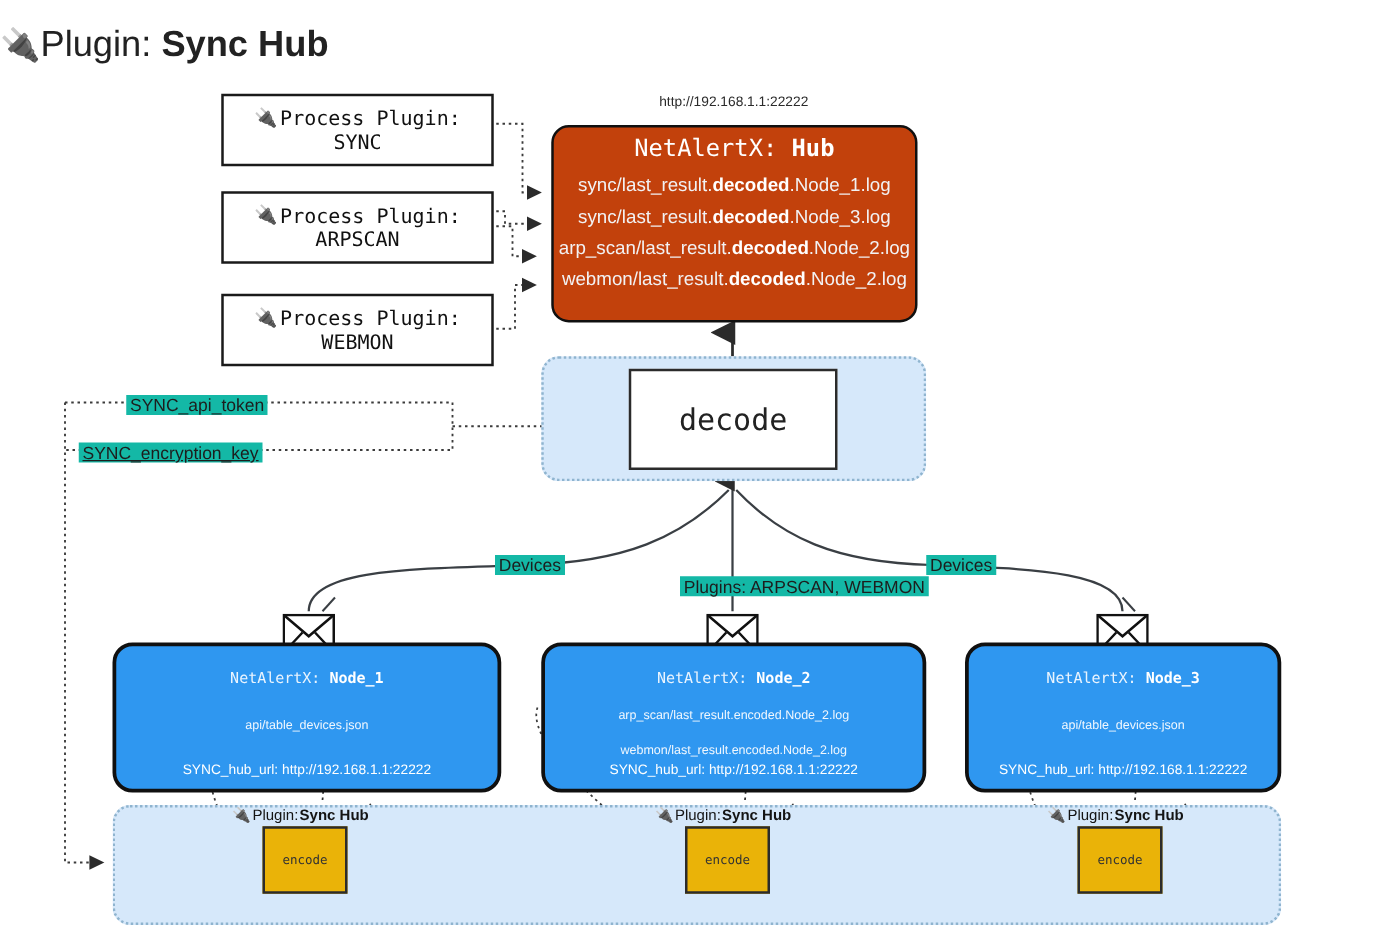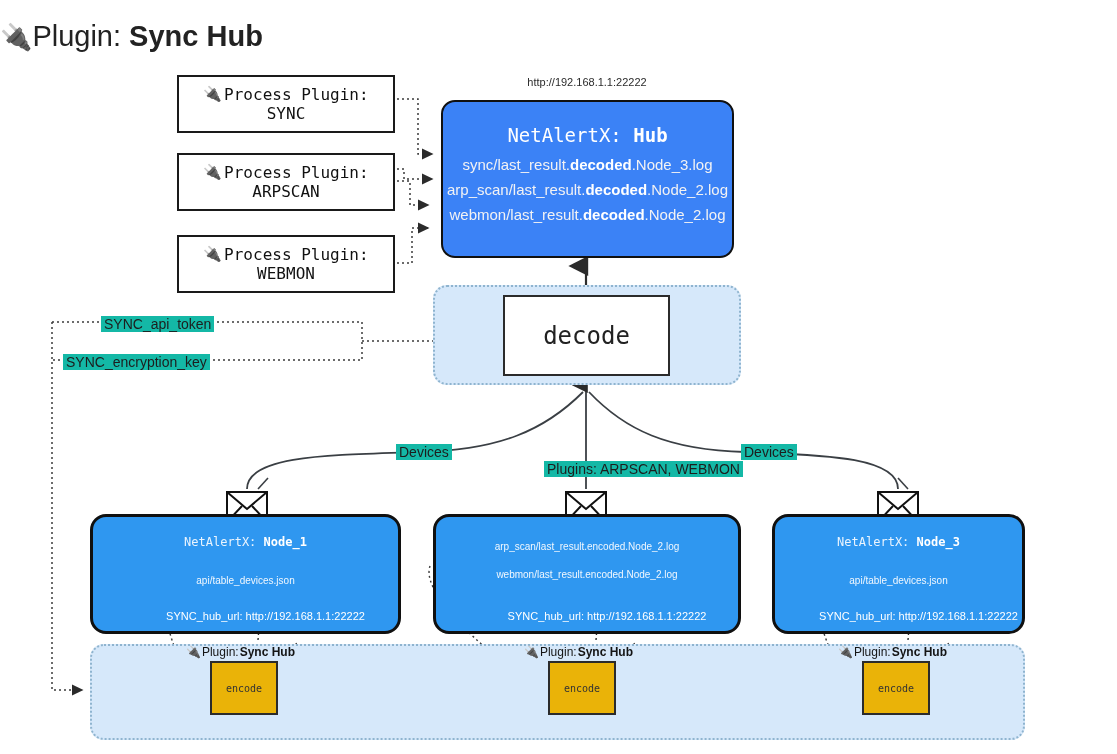--- a/index.html
+++ b/index.html
@@ -40,23 +40,23 @@
     display:flex;flex-direction:column;
     align-items:center;justify-content:center;
     text-align:center;
   }
   .proc-box .l1{display:flex;align-items:center;gap:2px;}
   .proc-box .plug{font-family:"DejaVu Sans",sans-serif;font-size:15px;}
 
   
   #hub{
     left:441px;top:100px;width:293px;height:158px;
-    background:#3b82f6;border:2px solid #101010;border-radius:14px;
+    background:#c2410c;border:2px solid #101010;border-radius:14px;
     box-sizing:border-box;color:#fff;
-    padding-top:20px;
+    padding-top:4px;
   }
   #hub .hub-title{
     text-align:center;font-family:"DejaVu Sans Mono","Liberation Mono",monospace;
     font-size:19px;line-height:26px;color:#fff;
   }
   #hub .hub-title b{font-weight:bold;}
   #hub .logs{margin-top:4px;}
   #hub .logrow{
     font-size:15px;line-height:25px;color:#f2f2f4;
     text-align:center;white-space:nowrap;
@@ -76,21 +76,21 @@
     font-family:"DejaVu Sans Mono","Liberation Mono",monospace;
     font-size:24px;color:#222;
   }
 
   
   .edge-label{
     font-size:14px;color:#1d1d1d;background:#14b8a6;
     padding:0 3px;white-space:nowrap;
   }
   #lbl-api{left:101px;top:316px;}
-  #lbl-enc{left:63px;top:354px;}
+  #lbl-enc{left:63px;top:354px;text-decoration:underline;}
   #lbl-dev-left{left:396px;top:444px;}
   #lbl-dev-right{left:741px;top:444px;}
   #lbl-plugins{left:508px;top:461px;margin-left:36px;}
 
   
   .node{
     border:3px solid #101010;border-radius:16px;
     background:#2f97f0;box-sizing:border-box;color:#fff;
     padding-top:12px;
   }
@@ -99,21 +99,21 @@
     font-family:"DejaVu Sans Mono","Liberation Mono",monospace;
     font-size:12px;line-height:26px;color:#eaf4fe;
   }
   .node .node-title b{font-weight:bold;color:#ffffff;}
   .node .node-line{
     text-align:center;font-size:10px;line-height:28px;color:#f0f7fe;
     white-space:nowrap;
   }
   .node .node-foot{
     position:absolute;left:0;bottom:9px;width:100%;
-    text-align:center;font-size:11px;color:#ffffff;white-space:nowrap;padding-left:20px;
+    text-align:center;font-size:11px;color:#ffffff;white-space:nowrap;
   }
   #node1{left:90px;top:514px;width:311px;height:120px;}
   #node2{left:433px;top:514px;width:308px;height:120px;}
   #node3{left:772px;top:514px;width:253px;height:120px;}
   #node1 .lines{margin-top:12px;}
   #node2 .lines{margin-top:4px;}
   #node3 .lines{margin-top:12px;}
 
   
   .envelope{width:42px;height:32px;}
@@ -231,20 +231,21 @@
     <div class="l1">
         <span class="plug">🔌</span>
         <span>Process Plugin:</span>
       </div>
     <div>WEBMON</div>
   </div>
 
   <div class="abs" id="hub">
     <div class="hub-title"><span>NetAlertX: </span><b>Hub</b></div>
     <div class="logs">
+      <div class="logrow"><span>sync/last_result.</span><b>decoded</b><span>.Node_1.log</span></div>
       <div class="logrow"><span>sync/last_result.</span><b>decoded</b><span>.Node_3.log</span></div>
       <div class="logrow"><span>arp_scan/last_result.</span><b>decoded</b><span>.Node_2.log</span></div>
       <div class="logrow"><span>webmon/last_result.</span><b>decoded</b><span>.Node_2.log</span></div>
     </div>
   </div>
 
   <div class="abs" id="decode-band"></div>
   <div class="abs" id="decode-box">decode</div>
 
   <div class="abs edge-label" id="lbl-api">SYNC_api_token</div>
@@ -271,20 +272,21 @@
 
   <div class="abs node" id="node1">
     <div class="node-title"><span>NetAlertX: </span><b>Node_1</b></div>
     <div class="lines">
       <div class="node-line">api/table_devices.json</div>
     </div>
     <div class="node-foot"><span>SYNC_hub_url: </span><span>http://192.168.1.1:22222</span></div>
   </div>
 
   <div class="abs node" id="node2">
+    <div class="node-title"><span>NetAlertX: </span><b>Node_2</b></div>
     <div class="lines">
       <div class="node-line">arp_scan/last_result.encoded.Node_2.log</div>
       <div class="node-line">webmon/last_result.encoded.Node_2.log</div>
     </div>
     <div class="node-foot"><span>SYNC_hub_url: </span><span>http://192.168.1.1:22222</span></div>
   </div>
 
   <div class="abs node" id="node3">
     <div class="node-title"><span>NetAlertX: </span><b>Node_3</b></div>
     <div class="lines">

